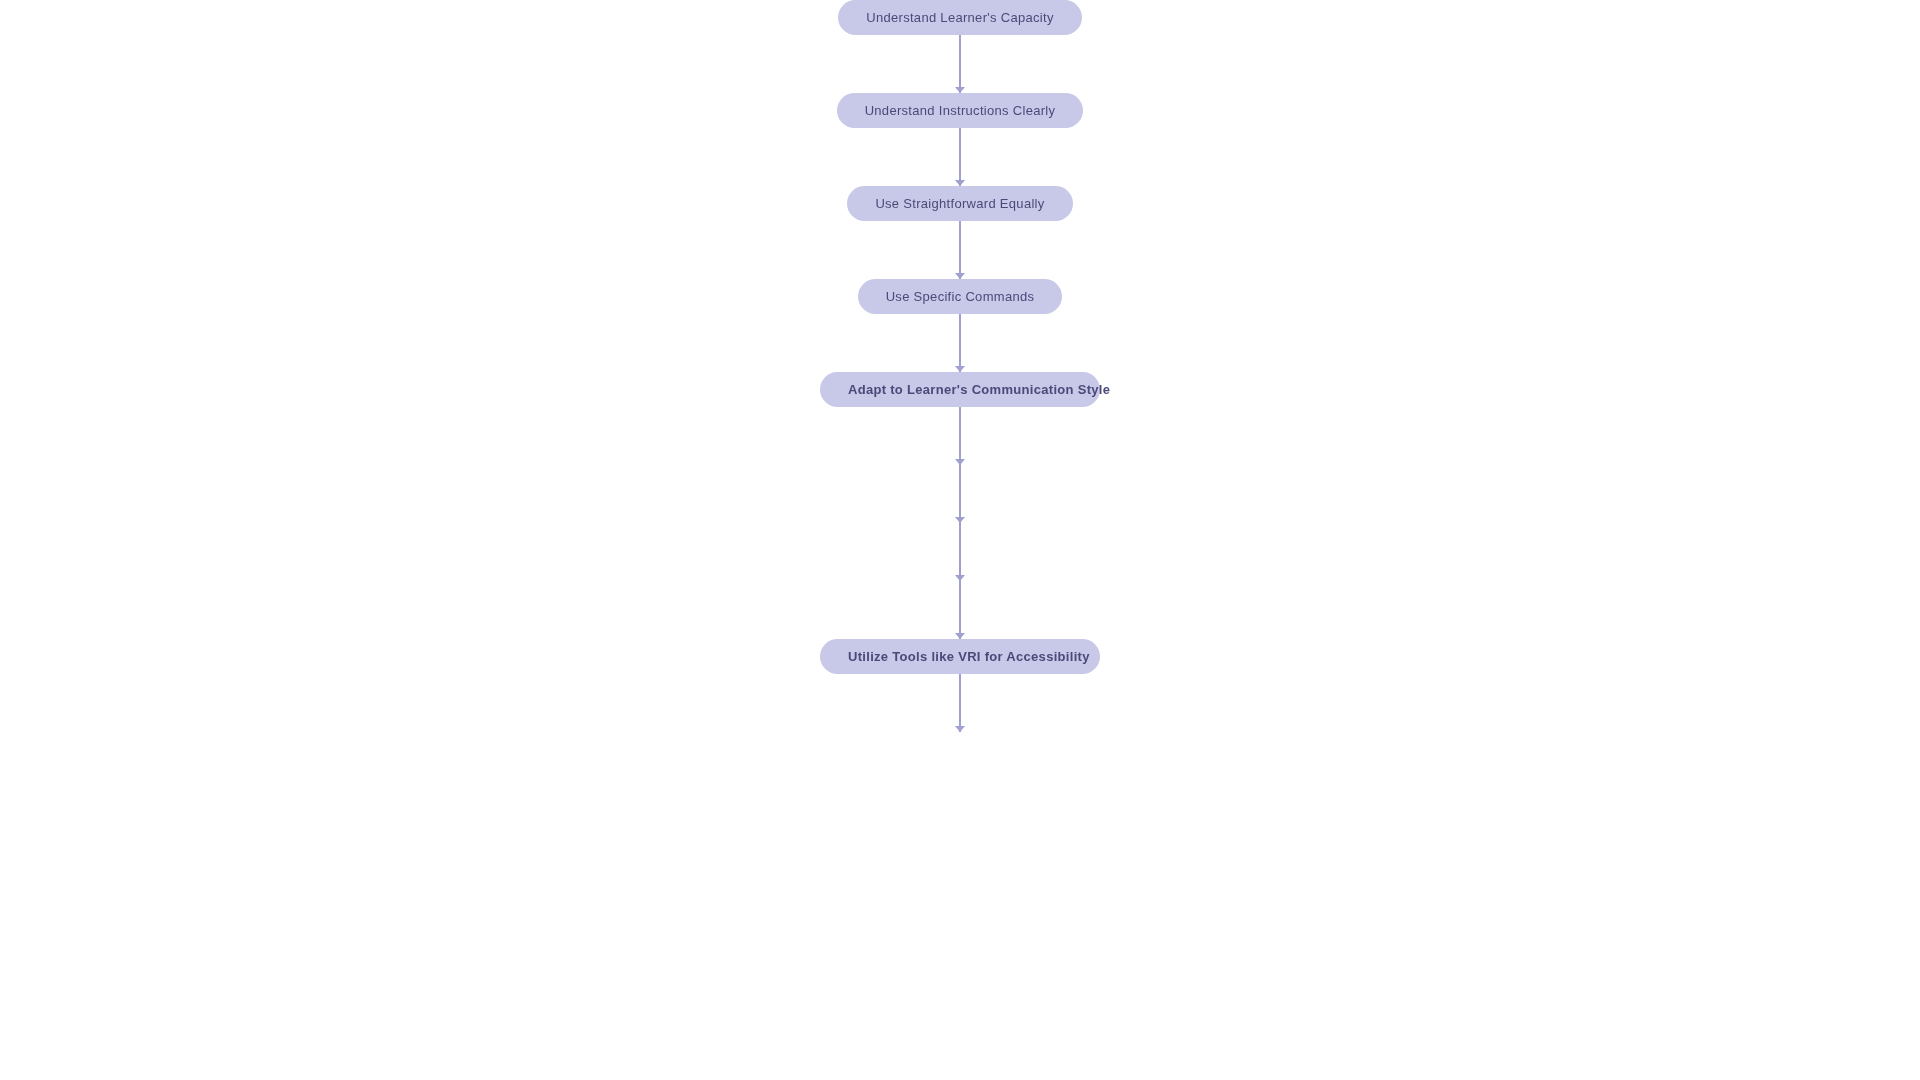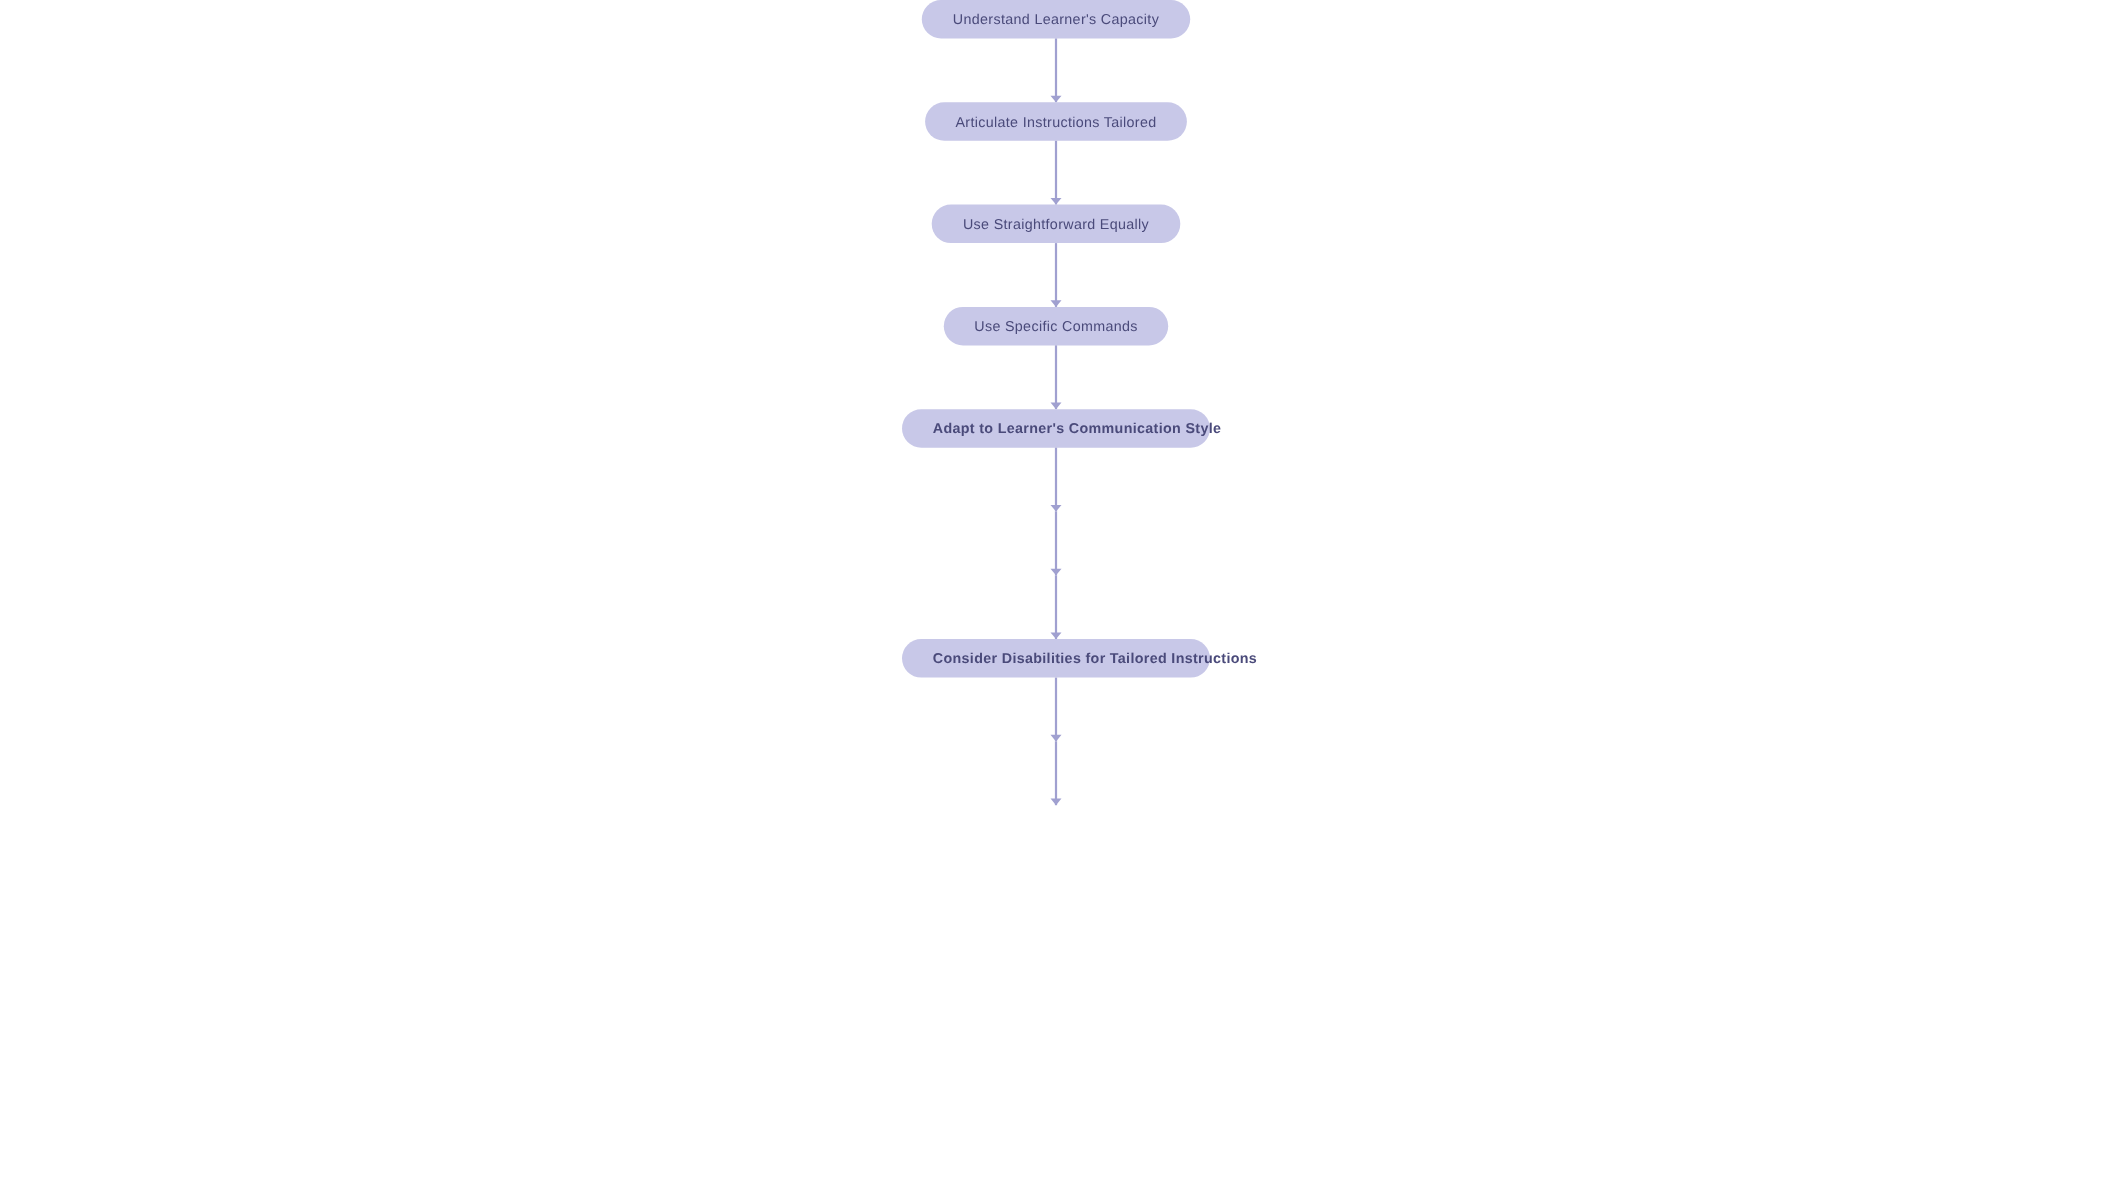--- a/index.html
+++ b/index.html
@@ -68,26 +68,26 @@
       position: absolute;
       bottom: 0;
     }
   </style>
 </head>
 <body>
 
 <div class="flowchart-container">
 <div class="flow-node">Understand Learner's Capacity</div>
     <div class="connector"></div>
-    <div class="flow-node">Articulate Instructions Tailored</div>
+    <div class="flow-node">Understand Instructions Clearly</div>
     <div class="connector"></div>
     <div class="flow-node">Use Straightforward Equally</div>
     <div class="connector"></div>
     <div class="flow-node">Use Specific Commands</div>
     <div class="connector"></div>
     <div class="flow-node wider">Adapt to Learner's Communication Style</div>
     <div class="connector"></div>
     <div class="connector"></div>
     <div class="connector"></div>
-    <div class="flow-node wider">Consider Disabilities for Tailored Instructions</div>
     <div class="connector"></div>
+    <div class="flow-node wider">Utilize Tools like VRI for Accessibility</div>
     <div class="connector"></div>
   </div>
 
 </body></html>

